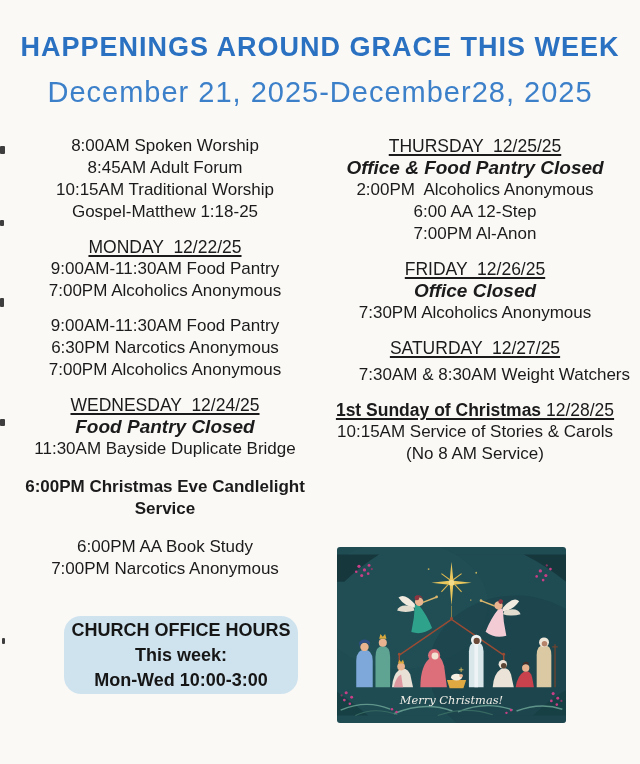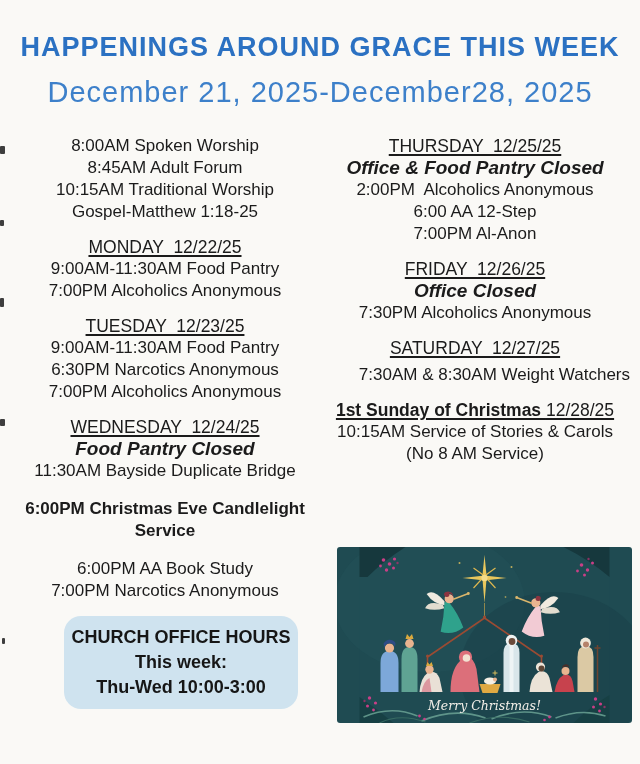--- a/index.html
+++ b/index.html
@@ -27,27 +27,27 @@
     font-size:17.5px;line-height:22px;white-space:pre;
     text-decoration:underline;text-underline-offset:2px;text-decoration-thickness:1.5px;
   }
   .day-heading .b{font-weight:bold;}
   .line{font-size:17px;line-height:22px;white-space:pre;}
   .line.wrap{white-space:pre-wrap;max-width:316px;margin:16px auto;}
   .note{font-size:19px;line-height:22px;font-weight:bold;font-style:italic;}
   .footnote{font-size:17px;line-height:22px;white-space:pre;}
   .bold{font-weight:bold;}
   .office-box{
-    position:absolute;left:64px;top:616px;width:234px;height:93px;
+    position:absolute;left:64px;top:616px;width:234px;height:78px;
     background:var(--box-color,#cfe3ef);border-radius:17px;
     display:flex;flex-direction:column;justify-content:center;align-items:center;
     font-weight:bold;font-size:18px;line-height:25px;color:#161616;
   }
   .nativity{
-    position:absolute;left:337px;top:547px;width:295px;height:176px;
+    position:absolute;left:337px;top:547px;width:229px;height:176px;
     border-radius:3px;overflow:hidden;
     background:var(--nativity-bg,#1f4b52);
   }
   .nativity svg{display:block;width:100%;height:100%;}
   .artifact{position:absolute;background:#3e3e3e;border-radius:1px;}
 </style>
 </head>
 <body>
 
 <div class="page">
@@ -66,21 +66,20 @@
         <div class="footnote">Gospel-Matthew 1:18-25</div>
       </div>
 
       <div class="day">
         <div class="day-heading">MONDAY  12/22/25</div>
         <div class="line">9:00AM-11:30AM Food Pantry</div>
         <div class="line">7:00PM Alcoholics Anonymous</div>
       </div>
 
       <div class="day">
-        <div class="day-heading">TUESDAY  12/23/25</div>
         <div class="line">9:00AM-11:30AM Food Pantry</div>
         <div class="line">6:30PM Narcotics Anonymous</div>
         <div class="line">7:00PM Alcoholics Anonymous</div>
       </div>
 
       <div class="day">
         <div class="day-heading">WEDNESDAY  12/24/25</div>
         <div class="note">Food Pantry Closed</div>
         <div class="line">11:30AM Bayside Duplicate Bridge</div>
         <div class="line wrap bold">6:00PM Christmas Eve Candlelight Service</div>
@@ -116,21 +115,21 @@
         <div class="line">10:15AM Service of Stories &amp; Carols</div>
         <div class="footnote">(No 8 AM Service)</div>
       </div>
 
     </div>
   </div>
 
   <div class="office-box">
     <div>CHURCH OFFICE HOURS</div>
     <div>This week:</div>
-    <div>Thu-Wed 10:00-3:00</div>
+    <div>Mon-Wed 10:00-3:00</div>
   </div>
 
   <div class="nativity">
     <svg viewBox="0 0 250 176">
 
       <rect x="0" y="0" width="250" height="176" fill="#1f4b52"></rect>
       <ellipse cx="70" cy="55" rx="95" ry="70" fill="#26565d" opacity="0.35"></ellipse>
       <ellipse cx="195" cy="125" rx="95" ry="80" fill="#183f46" opacity="0.45"></ellipse>
 
       <g>

